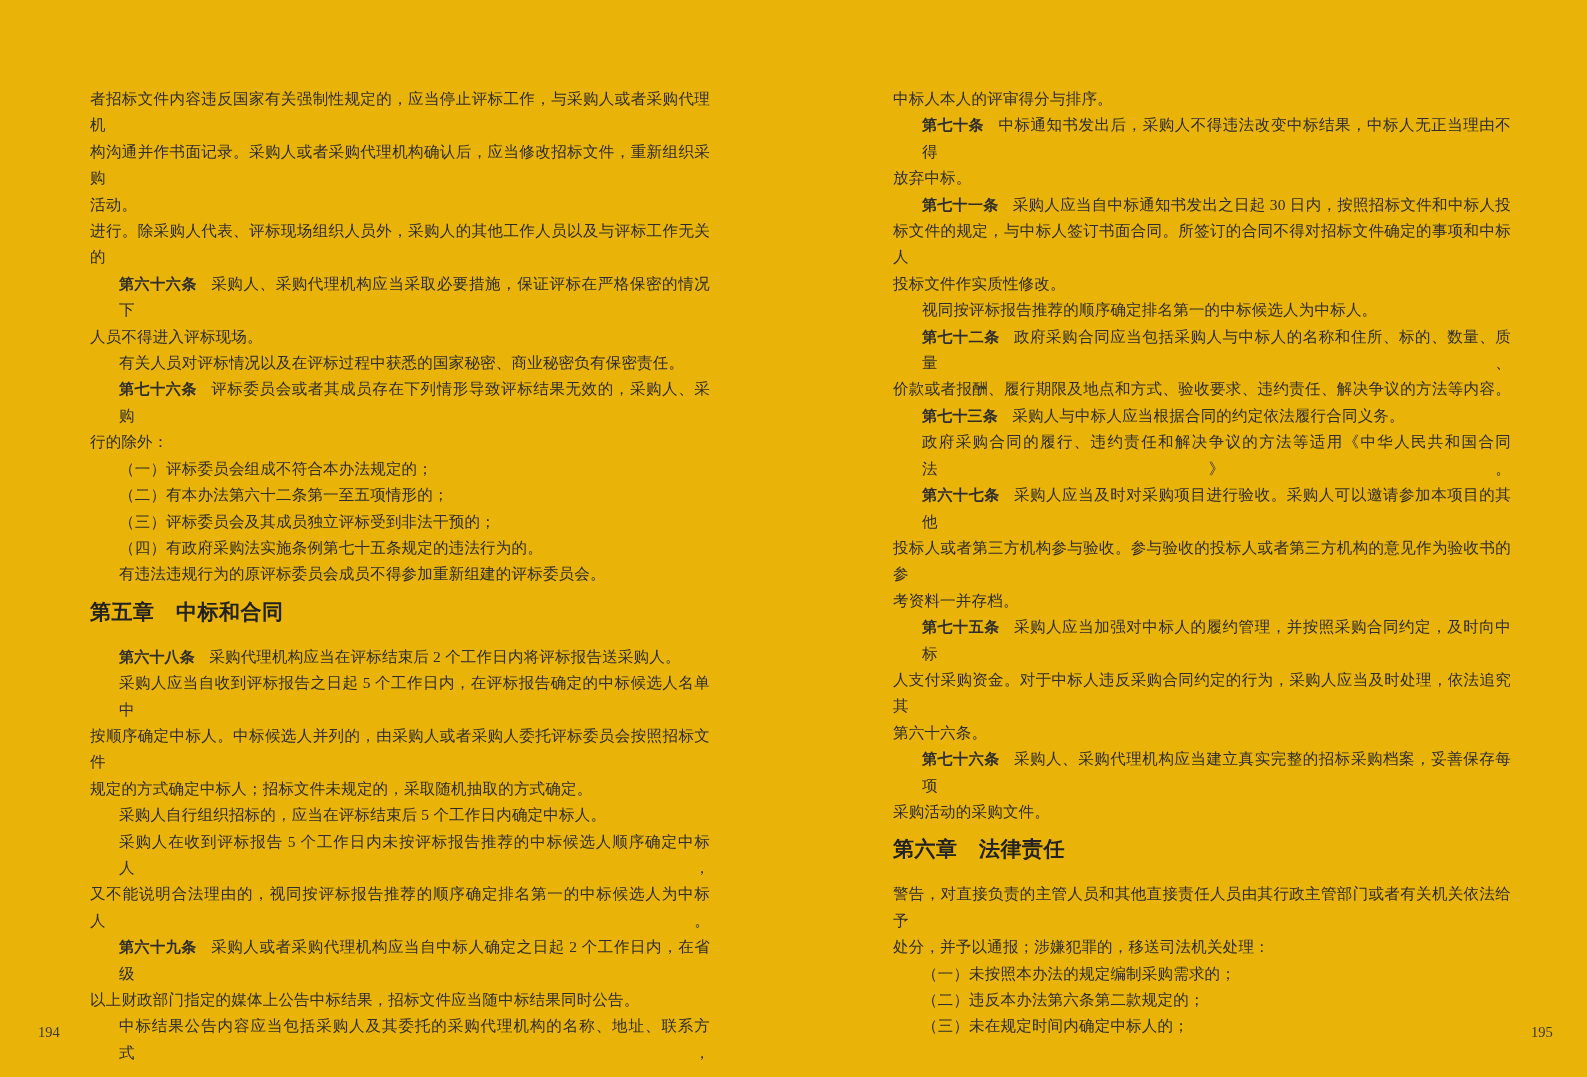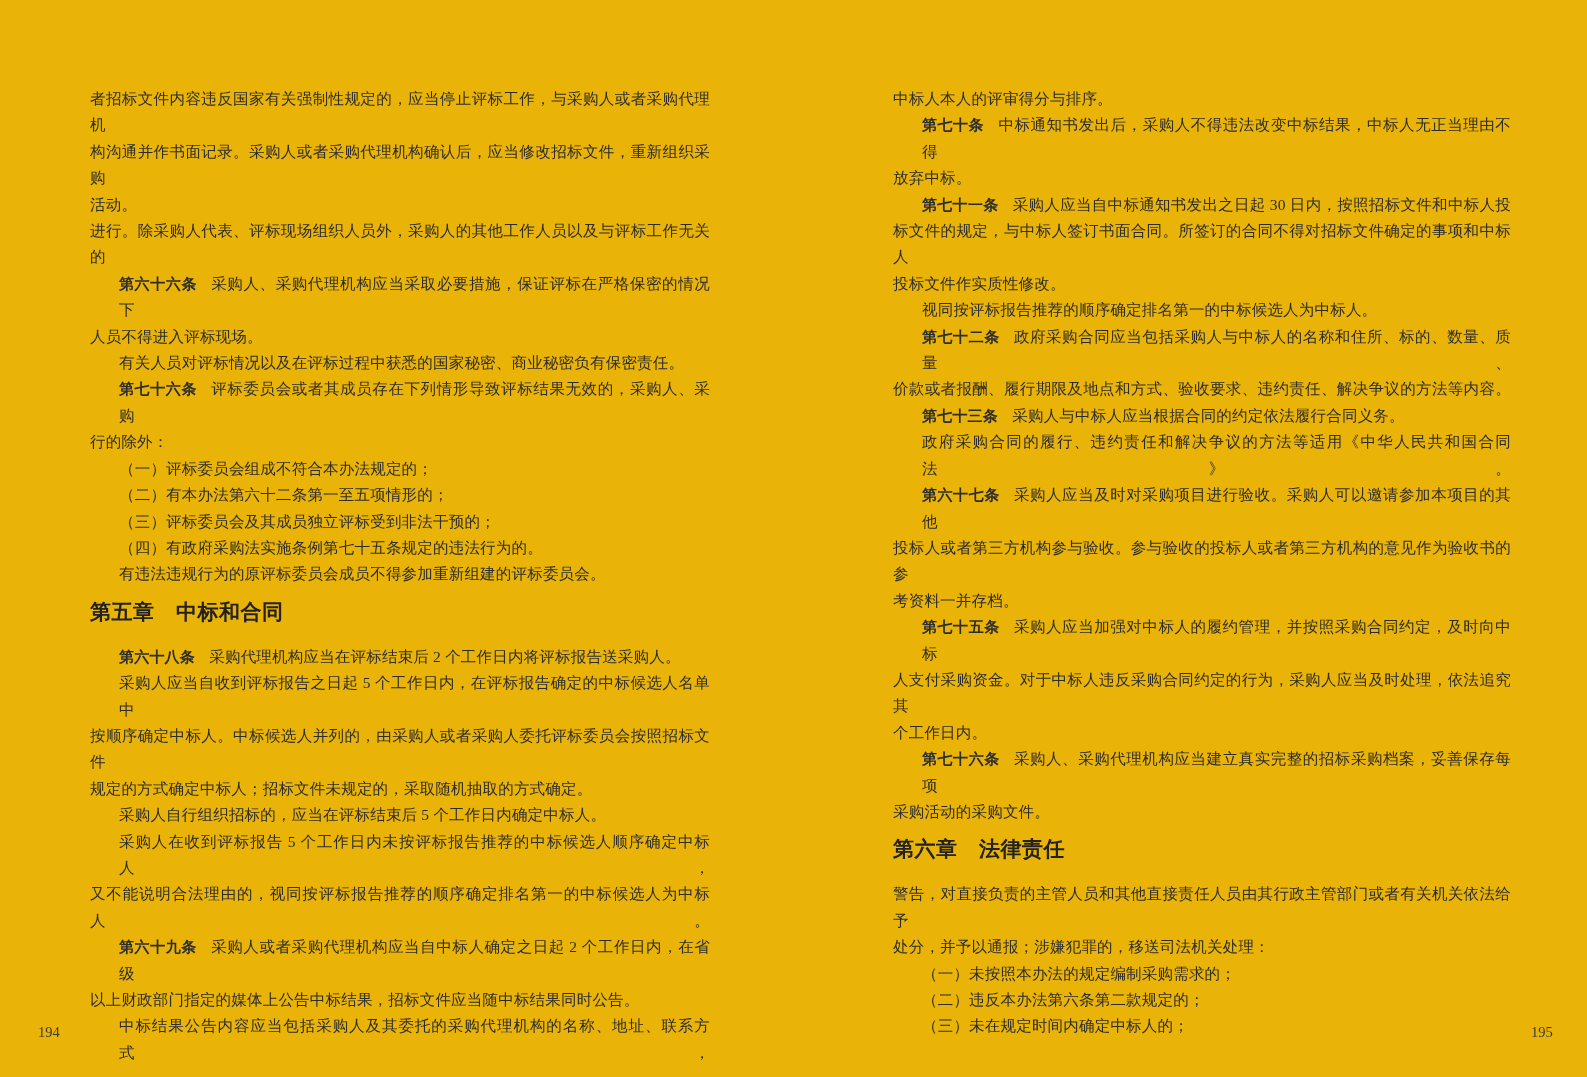--- a/index.html
+++ b/index.html
@@ -93,21 +93,21 @@
         <div class="line ind">视同按评标报告推荐的顺序确定排名第一的中标候选人为中标人。</div>
         <div class="line ind fill"><span class="lead">第七十二条</span>政府采购合同应当包括采购人与中标人的名称和住所、标的、数量、质量、</div>
         <div class="line fill">价款或者报酬、履行期限及地点和方式、验收要求、违约责任、解决争议的方法等内容。</div>
         <div class="line ind"><span class="lead">第七十三条</span>采购人与中标人应当根据合同的约定依法履行合同义务。</div>
         <div class="line ind fill">政府采购合同的履行、违约责任和解决争议的方法等适用《中华人民共和国合同法》。</div>
         <div class="line ind fill"><span class="lead">第六十七条</span>采购人应当及时对采购项目进行验收。采购人可以邀请参加本项目的其他</div>
         <div class="line fill">投标人或者第三方机构参与验收。参与验收的投标人或者第三方机构的意见作为验收书的参</div>
         <div class="line">考资料一并存档。</div>
         <div class="line ind fill"><span class="lead">第七十五条</span>采购人应当加强对中标人的履约管理，并按照采购合同约定，及时向中标</div>
         <div class="line fill">人支付采购资金。对于中标人违反采购合同约定的行为，采购人应当及时处理，依法追究其</div>
-        <div class="line">个工作日内。</div>
+        <div class="line">第六十六条。</div>
         <div class="line ind fill"><span class="lead">第七十六条</span>采购人、采购代理机构应当建立真实完整的招标采购档案，妥善保存每项</div>
         <div class="line">采购活动的采购文件。</div>
         <div class="chapter">第六章　法律责任</div>
         <div class="line fill">警告，对直接负责的主管人员和其他直接责任人员由其行政主管部门或者有关机关依法给予</div>
         <div class="line">处分，并予以通报；涉嫌犯罪的，移送司法机关处理：</div>
         <div class="line ind">（一）未按照本办法的规定编制采购需求的；</div>
         <div class="line ind">（二）违反本办法第六条第二款规定的；</div>
         <div class="line ind">（三）未在规定时间内确定中标人的；</div>
       </div>
   </div>

